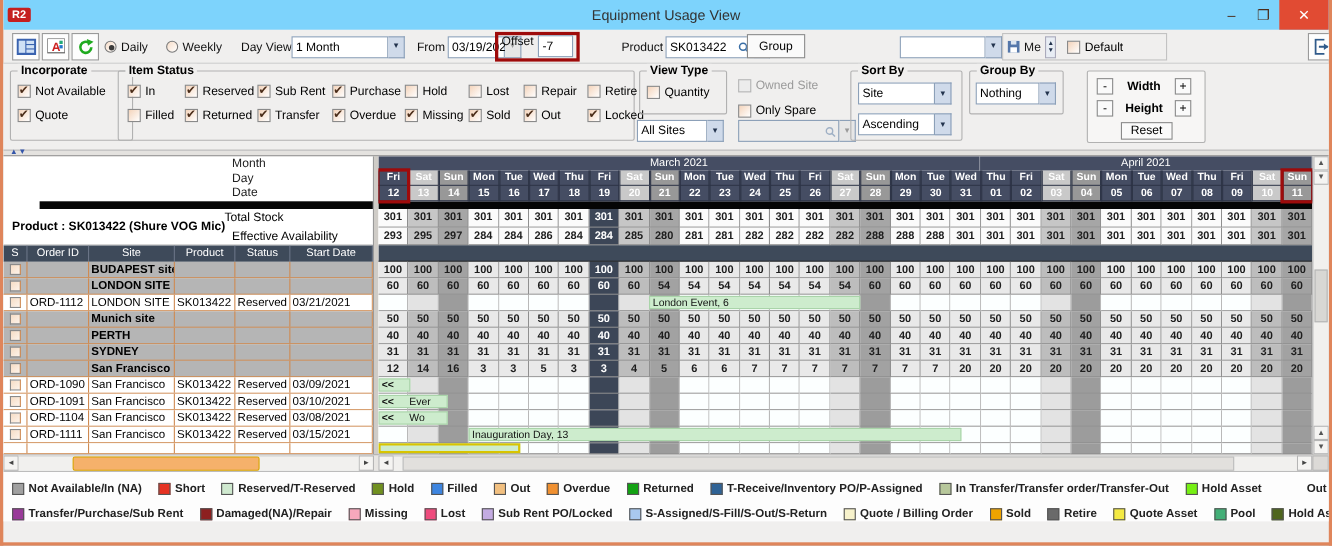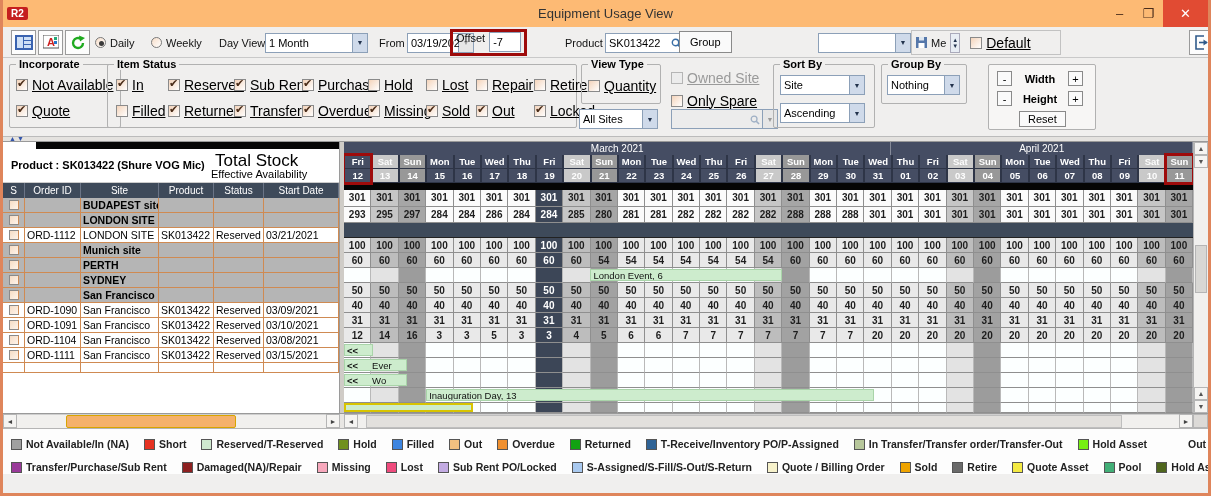--- a/index.html
+++ b/index.html
@@ -1,20 +1,20 @@
 <!DOCTYPE html>
 <html><head>
 <meta charset="utf-8">
 <style>
   * { box-sizing: border-box; margin: 0; padding: 0; }
   body { font-family: "Liberation Sans", sans-serif; background:#777; }
   .window { position:relative; width:1211px; height:496px; background:#f0efee;
             border:3px solid #df855b; border-top:none; overflow:hidden; }
   
-  .titlebar { height:27px; background:#fdba74; display:flex; align-items:center; position:relative; }
+  .titlebar { height:27px; background:#7dd3fc; display:flex; align-items:center; position:relative; }
   .logo { margin-left:4px; background:#c51f1f; color:#fff; font-weight:bold; font-size:10px;
           padding:1px 4px; border-radius:2px; }
   .title { position:absolute; left:0; right:0; text-align:center; font-size:13px; color:#333; }
   .winbtns { margin-left:auto; display:flex; align-items:center; height:100%; z-index:2; }
   .wb { width:29px; text-align:center; font-size:13px; color:#4a2c1a; cursor:default; line-height:27px;}
   .wb.close { width:45px; background:#e14b33; color:#fff; }
   
   .toolbar { position:relative; height:31px; border-bottom:1px solid #c9c9c9; font-size:11px; }
   .tb-abs { position:absolute; top:0; height:31px; display:flex; align-items:center; }
   .tbtn { width:25px; height:25px; border:1px solid #9a9a9a; background:#fdfdfd; margin-right:2px;
@@ -25,21 +25,21 @@
   .ddbtn { width:15px; height:20px; background:#cfdaea; border:1px solid #8ca0b8; border-left:none;
            font-size:7px; color:#23334d; display:flex; align-items:center; justify-content:center; }
   .ddbtn.dis { background:#e6e6e6; color:#9a9a9a; }
   .radio { width:11px; height:11px; border-radius:50%; border:1px solid #7a7a7a;
            background:linear-gradient(135deg,#f7ddc8,#ffffff); margin-right:4px; position:relative;}
   .radio.on::after { content:""; position:absolute; left:3px; top:3px; width:5px; height:5px;
            border-radius:50%; background:#3a3a3a; }
   .cbx { width:12px; height:12px; border:1px solid #8a8a8a; background:linear-gradient(135deg,#f4d4bb,#ffffff);
          margin-right:4px; position:relative; flex:none; }
   .cbx.on::after { content:"✔"; position:absolute; left:0px; top:-3px; font-size:11px; color:#4a2c18; }
-  .cb { display:flex; align-items:center; font-size:14px; white-space:nowrap;text-decoration:underline; }
+  .cb { display:flex; align-items:center; font-size:11px; white-space:nowrap; }
   .cb.dis { color:#9a9a9a; }
   .cb.dis .cbx { background:#ececec; border-color:#b5b5b5; }
   .offset-wrap { position:absolute; left:447px; top:2px; height:27px; border:3px solid #9e0b0b;
                  display:flex; align-items:flex-start; padding:0 3px; gap:4px; }
   .btn { border:1px solid #8a8a8a; background:#fafafa; height:22px; padding:0 10px; font-size:11px;
          display:flex; align-items:center; }
   .spinner { display:flex; flex-direction:column; font-size:6px; color:#23334d; line-height:6px;
              border:1px solid #aab; background:#e8edf4; padding:0 1px; height:20px; justify-content:center;}
   .me-group { position:absolute; left:908px; top:3px; width:150px; height:25px; border:1px solid #c2c2c2;
               display:flex; align-items:center; padding:0 4px; gap:4px; }
@@ -59,21 +59,21 @@
   .left-panel { width:337px; background:#fff; border-right:1px solid #9a9a9a; display:flex;
                 flex-direction:column; overflow:hidden; }
   .panel-gap { width:4px; background:#cfccc7; }
   .grid-panel { flex:1; display:flex; flex-direction:column; overflow:hidden; background:#fff; }
   .lp-header { height:41px; position:relative; }
   .lp-header div { position:absolute; left:208px; font-size:11px; color:#222; }
   .black-bar { height:7px; background:#050505; }
   .lp-black { margin-left:33px; }
   .lp-product { height:34px; position:relative; border-bottom:1px solid #ccc; }
   .lp-product .pname { position:absolute; left:8px; top:10px; font-weight:bold; font-size:11px; }
-  .lp-product .s1 { position:absolute; left:212px; top:2px; font-size:17px; }
+  .lp-product .s1 { position:absolute; left:201px; top:2px; font-size:11px; }
   .lp-product .s2 { position:absolute; left:208px; top:19px; font-size:11px; }
   .lp-thead { height:15px; display:flex; background:#3e4a5a; color:#fff; font-size:10px; }
   .lp-thead span { border-right:1px solid #6a7486; display:flex; align-items:center; justify-content:center;}
   .lrow { height:15px; display:flex; font-size:10.5px; border-bottom:1px solid #cf8a52; background:#fff;}
   .lrow.site { background:#b5b5b5; font-weight:bold; }
   .lrow span { border-right:1px solid #cf8a52; display:flex; align-items:center; padding:0 2px;
                overflow:hidden; white-space:nowrap; }
   .c-s{width:22px; justify-content:center;} .c-oid{width:56px;} .c-site{width:78px;}
   .c-prod{width:55px;} .c-stat{width:50px;} .c-sd{flex:1;}
   .rowcb { width:10px; height:10px; border:1px solid #8a8a8a;
@@ -389,20 +389,25 @@
       <button class="btn" style="position:absolute; left:30px; top:46px; height:16px; padding:0 8px;">Reset</button>
     </div>
   </div>
 
   <div class="splitter">
     <span class="split-glyph">▲▼</span>
   </div>
 
   <div class="workspace">
     <div class="left-panel">
+      <div class="lp-header">
+        <div style="top:1px;">Month</div>
+        <div style="top:14px;">Day</div>
+        <div style="top:27px;">Date</div>
+      </div>
       <div class="black-bar lp-black"></div>
       <div class="lp-product">
         <span class="pname">Product : SK013422 (Shure VOG Mic)</span>
         <span class="s1">Total Stock</span>
         <span class="s2">Effective Availability</span>
       </div>
       <div class="lp-thead" id="lpHead">
           <span class="c-s">S</span>
           <span class="c-oid">Order ID</span>
           <span class="c-site">Site</span>

